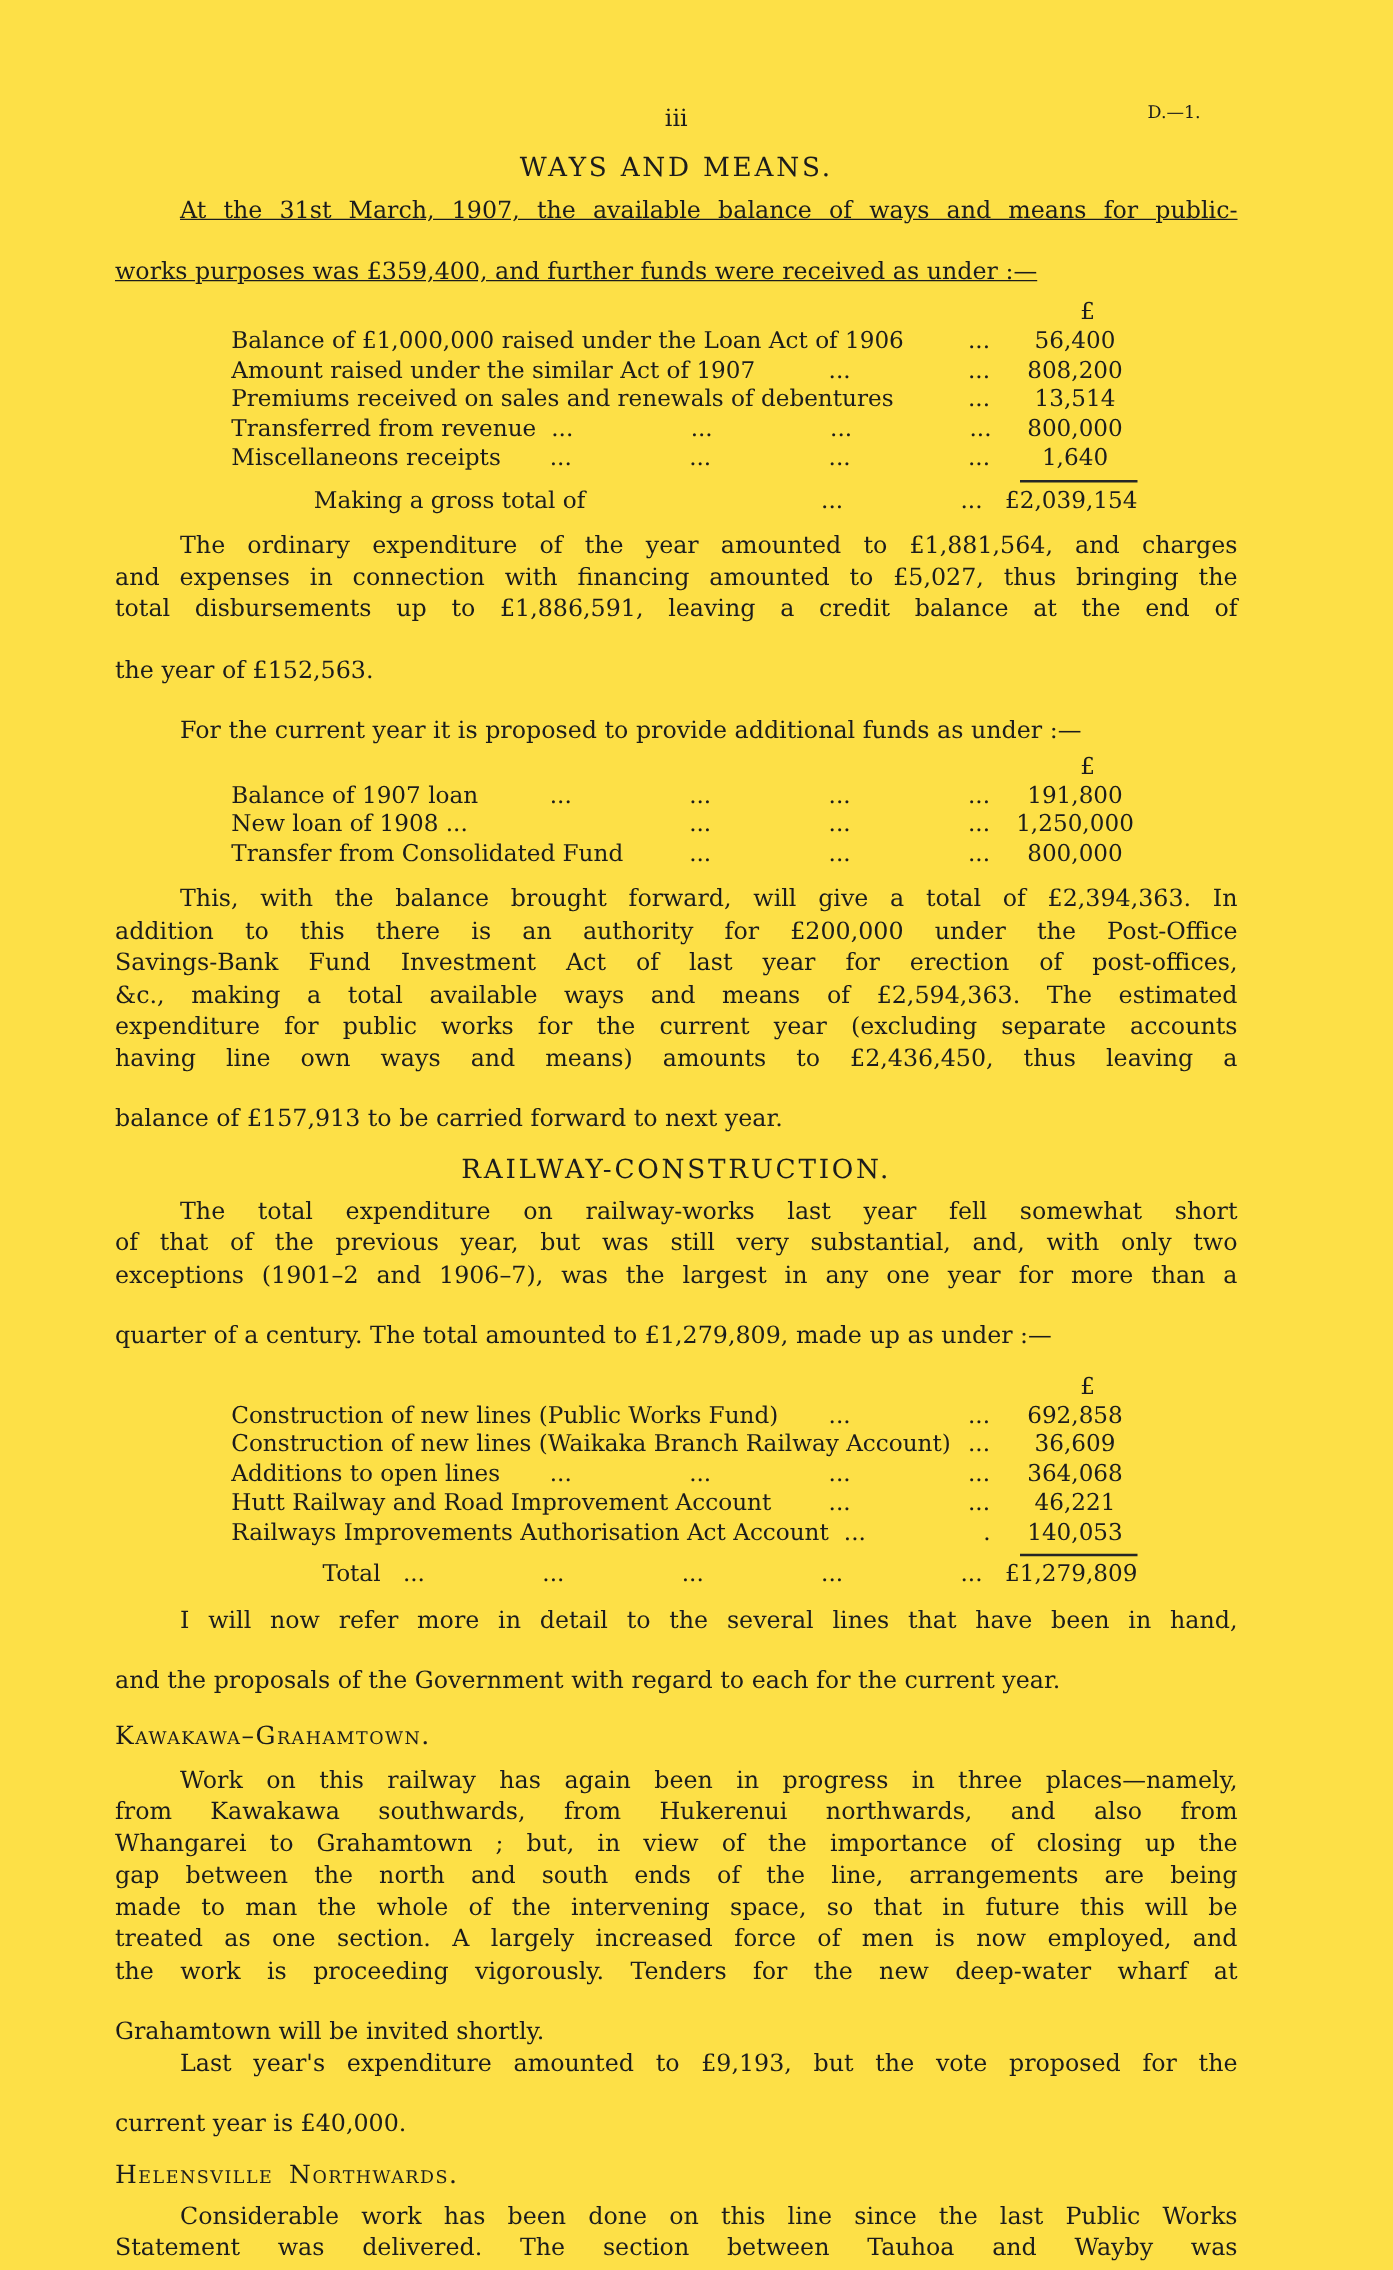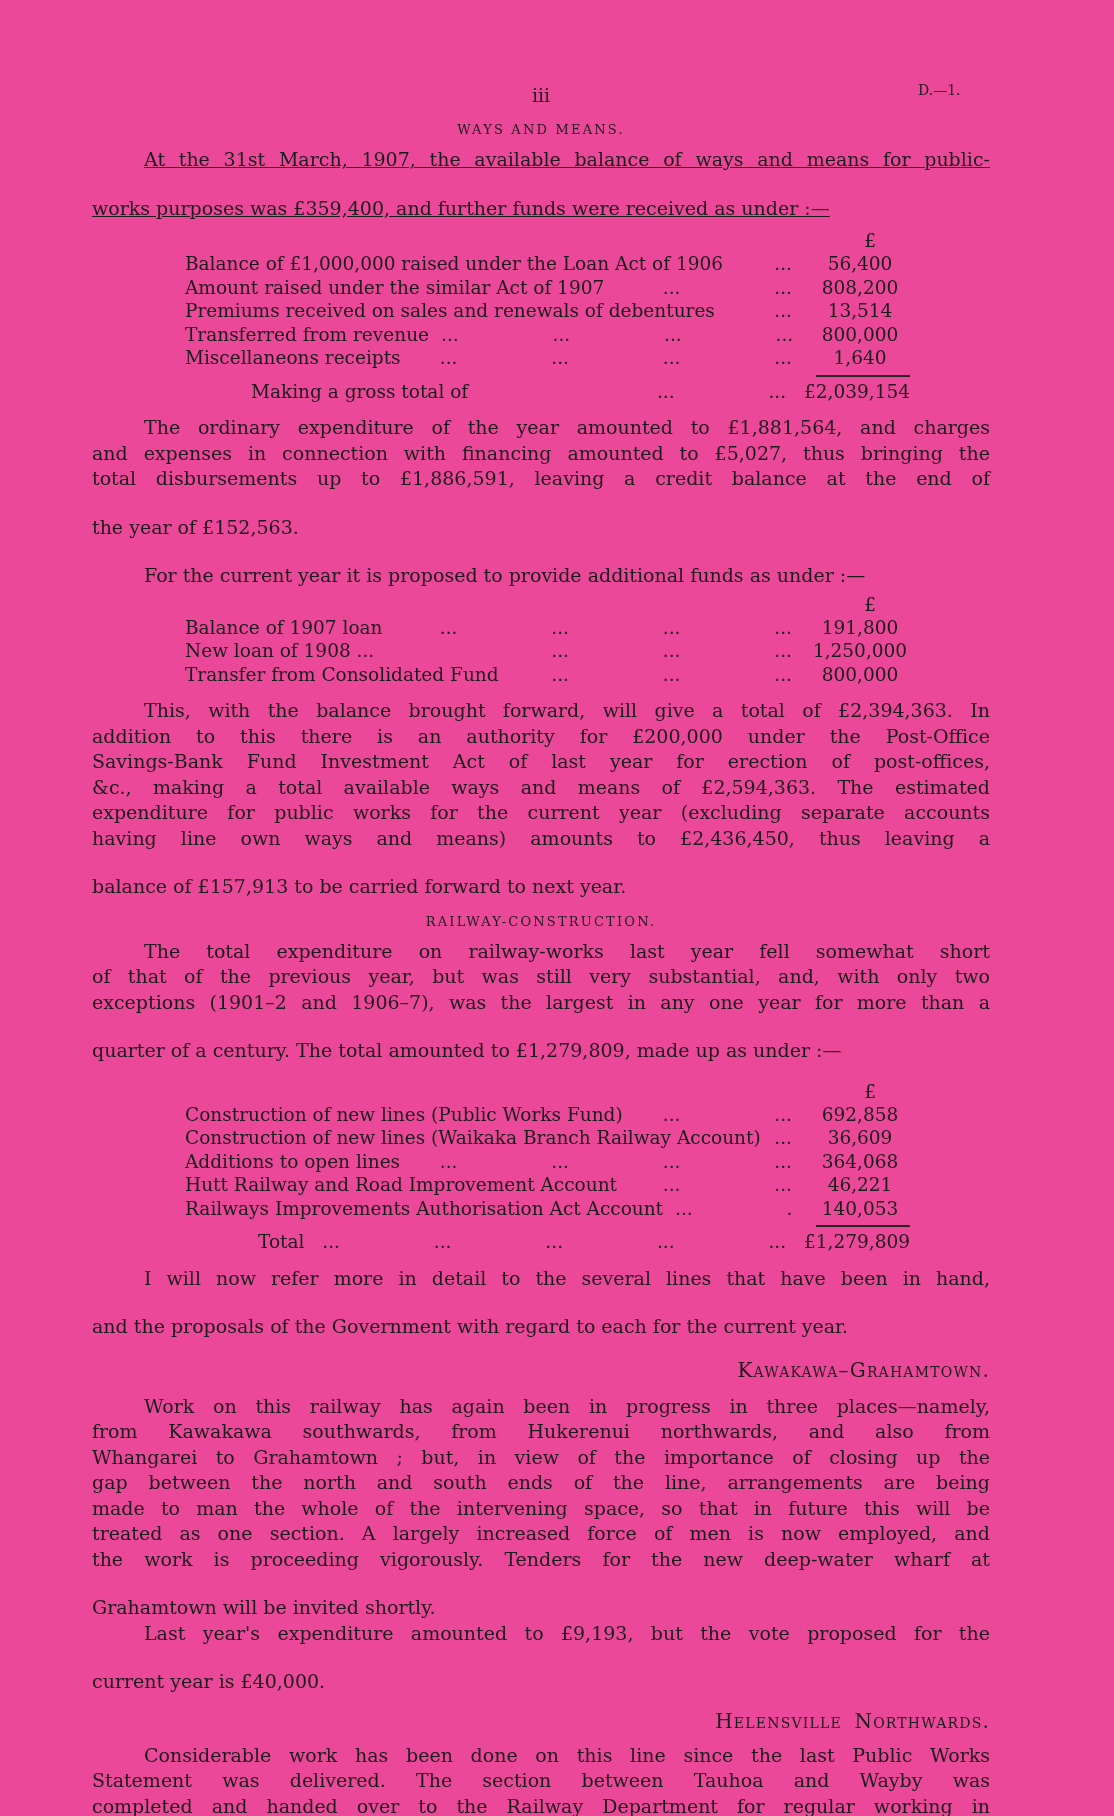--- a/index.html
+++ b/index.html
@@ -1,33 +1,33 @@
 <!DOCTYPE html>
 <html><head>
 <meta charset="utf-8">
 <style>
   html,body { margin:0; padding:0; background:#e8e8e6; }
   .page {
     position:relative;
     width:1114px; height:1816px;
-    background:#ec4899;
+    background:#fde047;
     font-family:"DejaVu Serif","Liberation Serif",serif;
     color:#1c1c1c;
     overflow:hidden;
   }
   .content { position:absolute; left:92px; top:84px; width:898px; }
 
   
   .hdr { position:relative; height:30px; margin-bottom:8px; }
   .page-num { position:absolute; left:0; right:0; text-align:center; font-size:19px; }
   .doc-ref  { position:absolute; left:826px; top:-2px; font-size:14px; white-space:nowrap; }
 
   
-  .h-caps { text-align:center; font-size:13px; letter-spacing:2.2px; margin:6px 0 10px 0; }
-  .h-sc   { text-align:right; font-size:20px; font-variant:small-caps; letter-spacing:1.2px;
+  .h-caps { text-align:center; font-size:21px; letter-spacing:2.2px; margin:6px 0 10px 0; }
+  .h-sc   { text-align:left; font-size:20px; font-variant:small-caps; letter-spacing:1.2px;
             word-spacing:5px; margin:18px 0 12px 0; }
 
   
   .para { margin:0; }
   .bl { display:block; font-size:19px; line-height:25.5px;
         text-align:justify; text-align-last:justify; white-space:normal; }
   .bl.ll { text-align-last:left;margin-top:23px; }
   .bl.fi { text-indent:52px; }
 
   .mt12 { margin-top:12px; } .mt6 { margin-top:6px;text-decoration:underline; }

